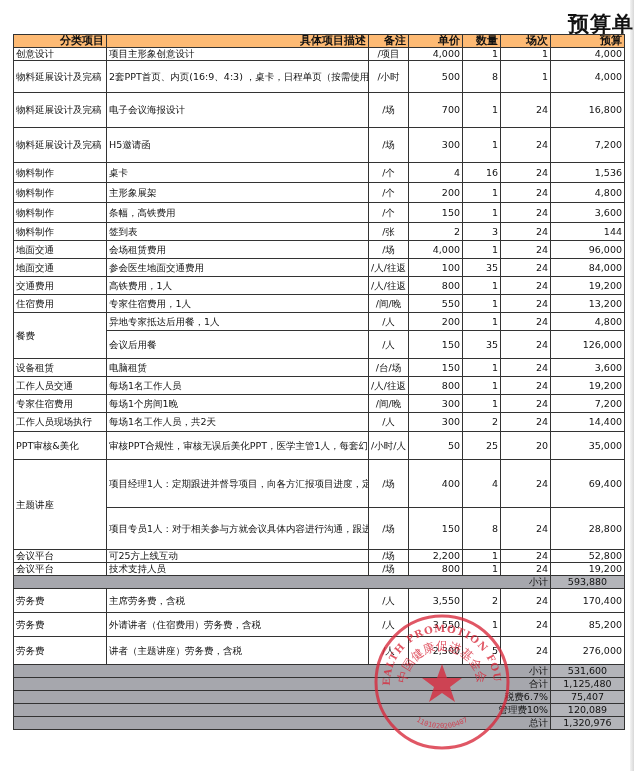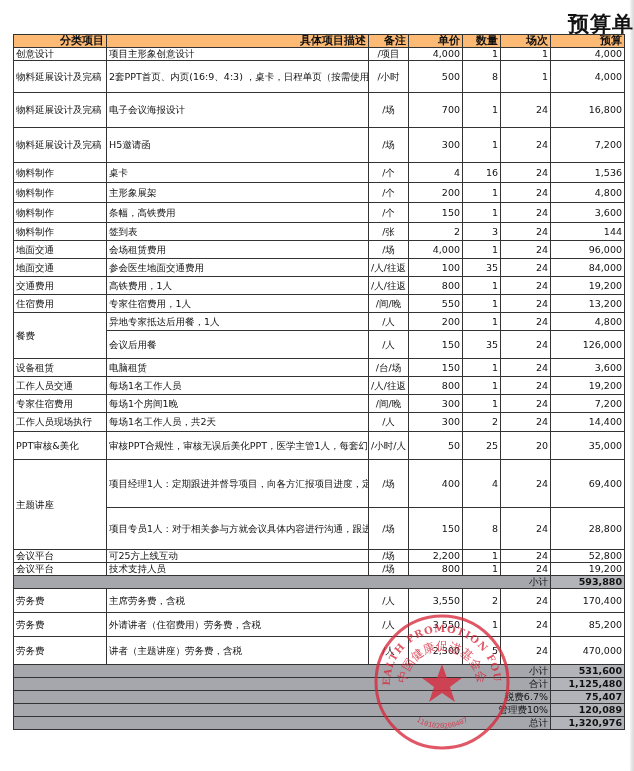--- a/index.html
+++ b/index.html
@@ -9,21 +9,21 @@
   table.budget { position:absolute; left:13px; top:34px; border-collapse:collapse; table-layout:fixed; width:611px; font-size:9.5px; line-height:12px; }
   table.budget td, table.budget th { border:1px solid #333; padding:0 2px; overflow:hidden; white-space:nowrap; }
   table.budget th { background:#fdba74; font-weight:bold; font-size:11px; height:12px; text-align:right; color:#111; }
   td.cat { text-align:left;margin-left:39px; }
   td.desc { text-align:left; white-space:normal; }
   td.unit { text-align:center; }
   td.num { text-align:right; }
   tr.sub td { background:#a6a7ad; }
   tr.sum td { background:#a6a7ad; }
   td.sumlabel { text-align:right; }
-  td.sumval { text-align:right; font-weight:bold; background:#b3b4b9 !important; }
+  td.sumval { text-align:center; font-weight:normal; background:#b3b4b9 !important; }
   .stamp { position:absolute; left:372px; top:612px; width:140px; height:140px; pointer-events:none; opacity:0.78; }
 </style>
 </head>
 <body>
 
 <div class="page-edge"></div>
 <div class="title">预算单</div>
 
 <table class="budget">
   <colgroup>
@@ -274,21 +274,21 @@
       <td class="num">24</td>
       <td class="num">85,200</td>
     </tr>
     <tr style="height:28px">
       <td class="cat">劳务费</td>
       <td class="desc">讲者（主题讲座）劳务费，含税</td>
       <td class="unit">/人</td>
       <td class="num">2,300</td>
       <td class="num">5</td>
       <td class="num">24</td>
-      <td class="num">470,000</td>
+      <td class="num">276,000</td>
     </tr>
     <tr class="sum" style="height:12px">
       <td colspan="6" class="sumlabel">小计</td>
       <td class="sumval">531,600</td>
     </tr>
     <tr class="sum" style="height:12px">
       <td colspan="6" class="sumlabel">合计</td>
       <td class="sumval">1,125,480</td>
     </tr>
     <tr class="sum" style="height:12px">

